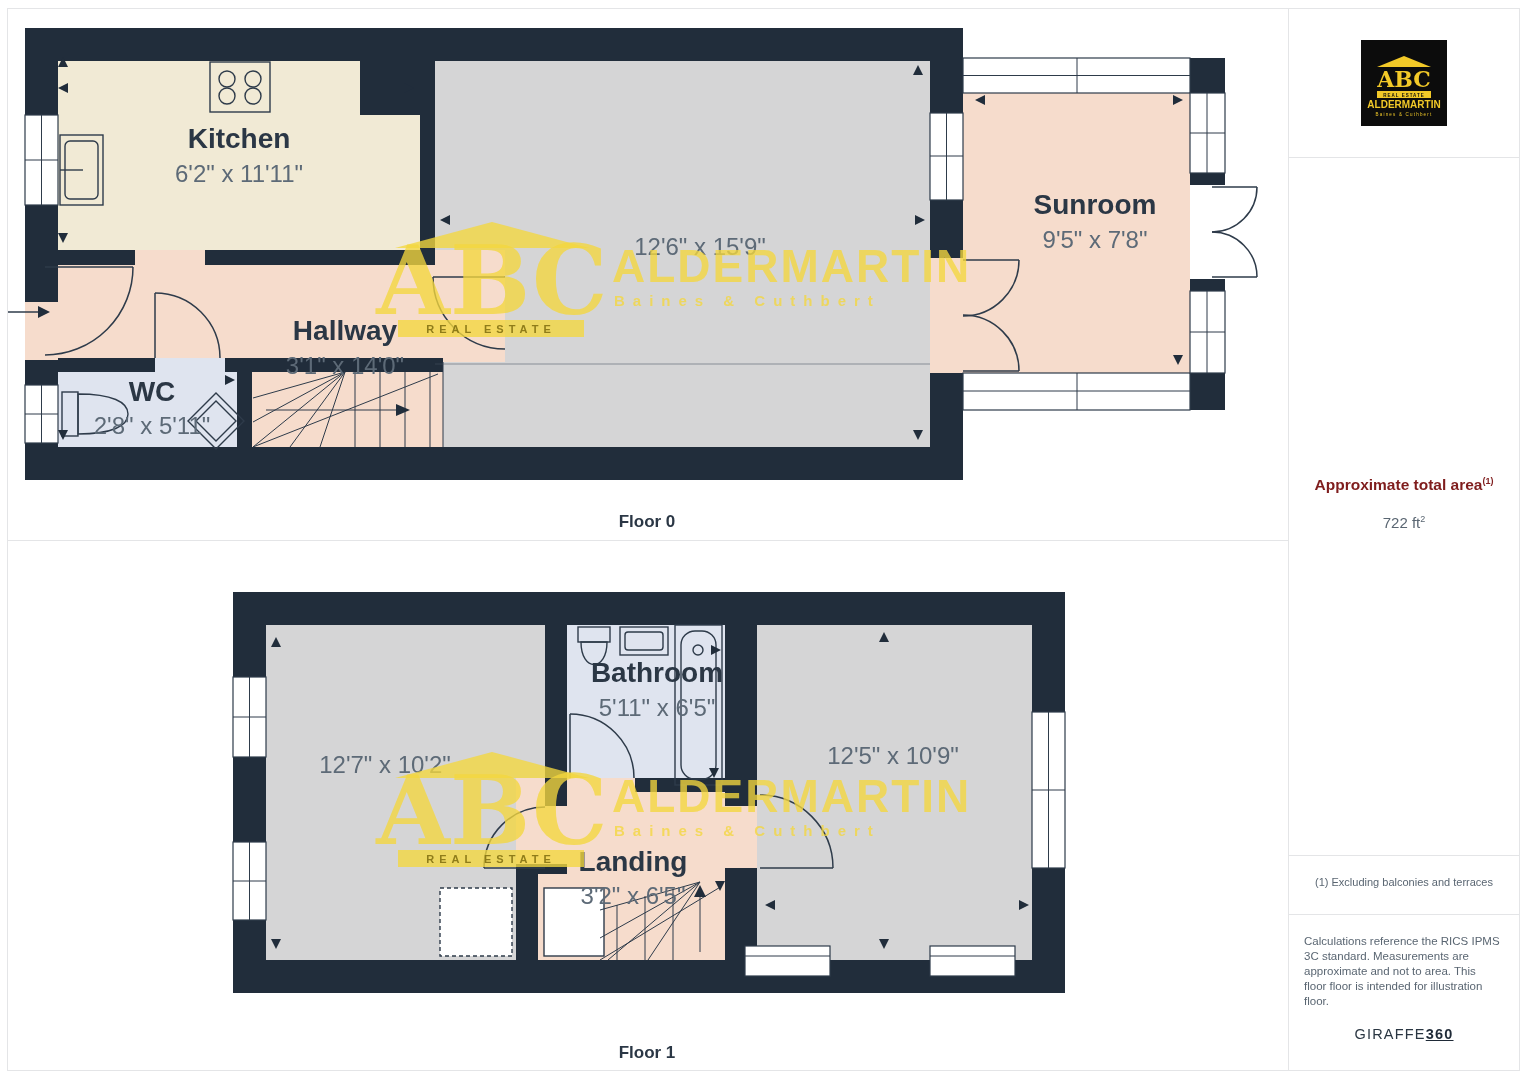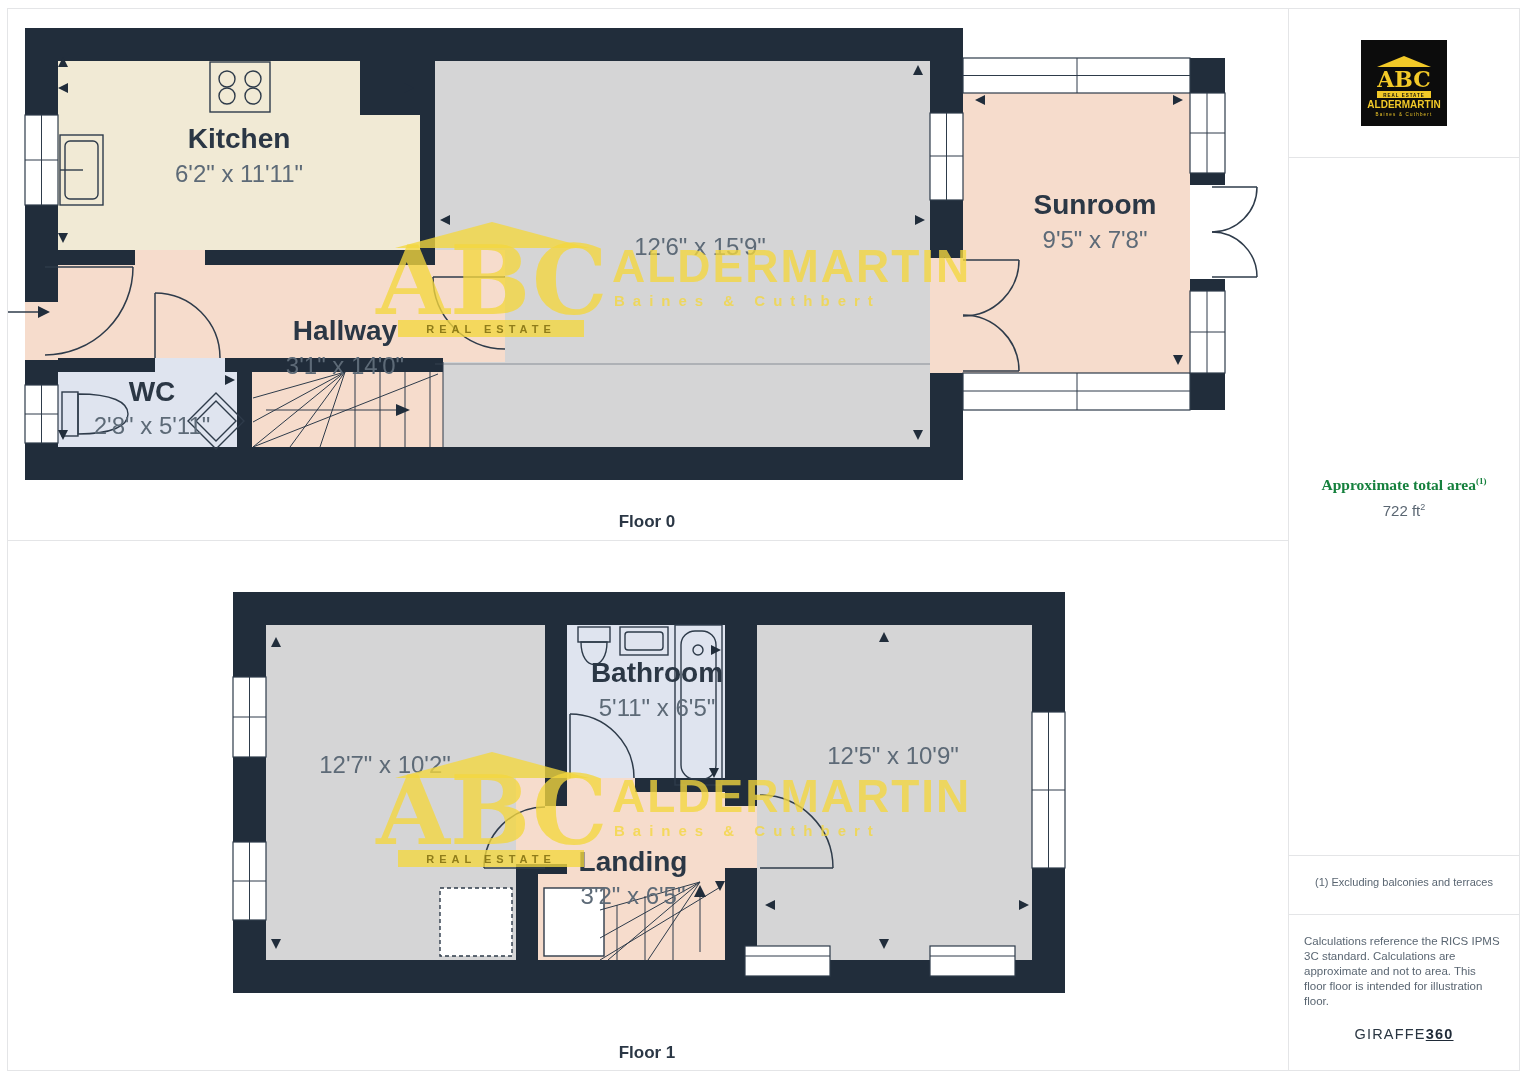--- a/index.html
+++ b/index.html
@@ -26,23 +26,23 @@
   .wm-name{font-weight:bold;font-size:46px;letter-spacing:2px;}
   .wm-sub{font-size:15px;font-weight:bold;letter-spacing:8px;}
   .wm-strip{font-size:11px;font-weight:bold;letter-spacing:5px;fill:#857313;opacity:.9;}
   .sidebar{position:absolute;left:1289px;top:9px;width:230px;height:1061px;background:#fff;}
   .logo-box{position:absolute;left:72px;top:31px;width:86px;height:86px;}
   .logo-abc{font-family:"DejaVu Serif",serif;font-weight:bold;font-size:22px;fill:#f2c928;}
   .logo-name{font-weight:bold;font-size:10px;fill:#f2c928;}
   .logo-tag{font-weight:bold;font-size:4.5px;fill:#0c0c0c;letter-spacing:1px;}
   .logo-sub{font-size:4.5px;fill:#f2c928;letter-spacing:1.2px;}
   .area-wrap{position:absolute;top:467px;left:0;right:0;text-align:center;}
-  .area-title{font-size:15.5px;font-weight:bold;color:#15803d;font-family:Liberation Serif, serif;}
+  .area-title{font-size:15.5px;font-weight:bold;color:#7f1d1d;}
   .area-title sup{font-size:9px;}
-  .area-value{margin-top:8px;font-size:15px;color:#5a6672;}
+  .area-value{margin-top:20px;font-size:15px;color:#5a6672;}
   .area-value sup{font-size:9px;}
   .footnote{position:absolute;top:867px;left:0;right:0;text-align:center;
             font-size:11px;color:#5a6672;}
   .disclaimer{position:absolute;top:925px;left:15px;right:15px;text-align:left;
               font-size:11.5px;line-height:15px;color:#5a6672;}
   .brand{position:absolute;top:1017px;left:0;right:0;text-align:center;
          font-size:14.5px;letter-spacing:1.2px;color:#2a3642;}
   .brand b{color:#1f2a37;text-decoration:underline;}
 </style>
 </head>
@@ -374,21 +374,21 @@
 
     <div class="area-wrap">
       <div class="area-title"><span>Approximate total area</span><sup>(1)</sup></div>
       <div class="area-value"><span>722 ft</span><sup>2</sup></div>
     </div>
 
     <div class="footnote">(1) Excluding balconies and terraces</div>
 
     <div class="disclaimer">
       <div>Calculations reference the RICS IPMS</div>
-      <div>3C standard. Calculations are</div>
+      <div>3C standard. Measurements are</div>
       <div>approximate and not to area. This</div>
       <div>floor floor is intended for illustration</div>
       <div>floor.</div>
     </div>
 
     <div class="brand"><span>GIRAFFE</span><b>360</b></div>
   </aside>
 
   <div class="bl" style="left:7px;top:8px;width:1513px;height:1px"></div>
   <div class="bl" style="left:7px;top:1070px;width:1513px;height:1px"></div>

